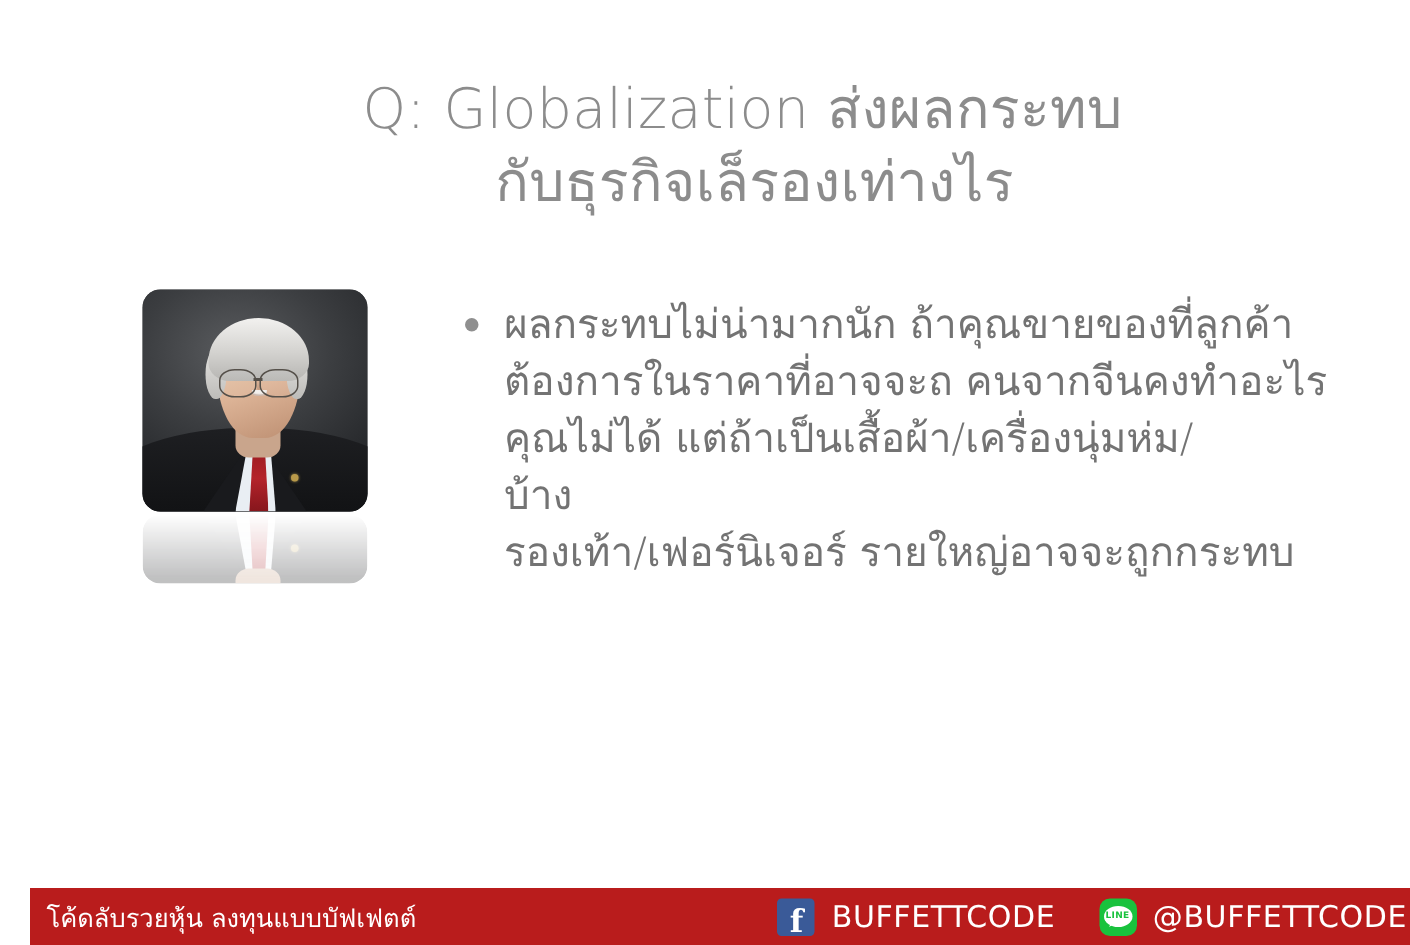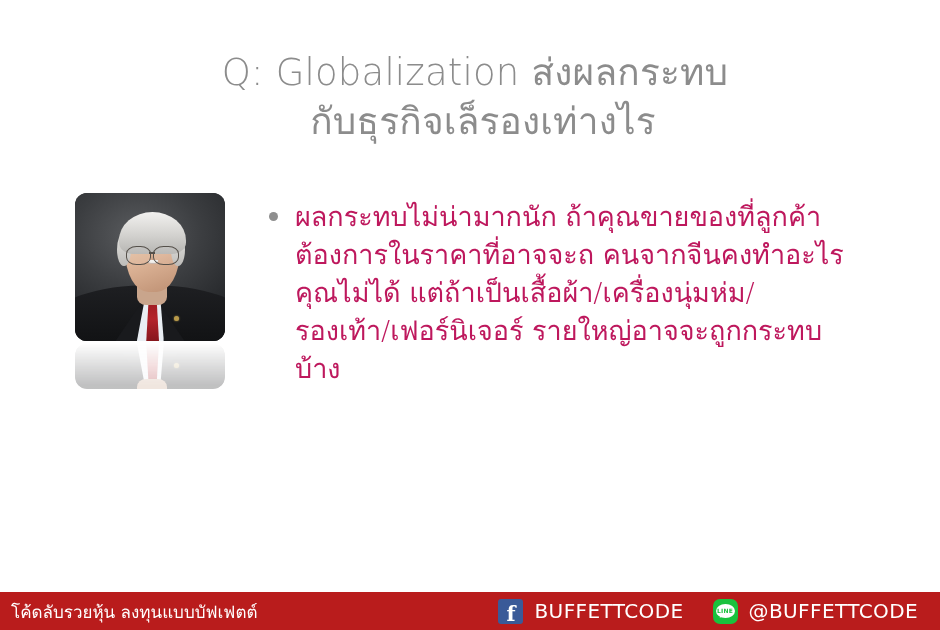--- a/index.html
+++ b/index.html
@@ -13,20 +13,21 @@
     position: relative;
     overflow: hidden;
     font-family: "DejaVu Sans", "Liberation Sans", sans-serif;
   }
 
   
   .slide {
     position: absolute;
     inset: 0;
     background: #ffffff;
+    margin-left: 20px;
   }
 
   
   .title-block {
     position: absolute;
     left: 120px;
     top: 48px;
     width: 710px;
     text-align: center;
     color: #8c8c8c;
@@ -218,26 +219,26 @@
     position: absolute;
     left: 0;
     bottom: 0;
     width: 150px;
     height: 148px;
   }
 
   
   .body-block {
     position: absolute;
-    left: 269px;
+    left: 290px;
     top: 198px;
     width: 625px;
     display: flex;
     align-items: flex-start;
-    color: #be185d;
+    color: #737373;
     font-weight: 300;
     font-size: 27px;
     line-height: 38px;
   }
   .bullet-dot {
     flex: 0 0 auto;
     width: 9px;
     height: 9px;
     border-radius: 50%;
     background: #8f8f8f;
@@ -385,22 +386,22 @@
       </div>
     </div>
   </div>
 
   <div class="body-block">
     <span class="bullet-dot"></span>
     <span class="body-lines">
       <span class="body-line">ผลกระทบไม่น่ามากนัก ถ้าคุณขายของที่ลูกค้า</span>
       <span class="body-line">ต้องการในราคาที่อาจจะถ คนจากจีนคงทำอะไร</span>
       <span class="body-line">คุณไม่ได้ แต่ถ้าเป็นเสื้อผ้า/เครื่องนุ่มห่ม/</span>
+      <span class="body-line">บ้าง</span>
       <span class="body-line">รองเท้า/เฟอร์นิเจอร์ รายใหญ่อาจจะถูกกระทบ</span>
-      <span class="body-line">บ้าง</span>
     </span>
   </div>
 
   <div class="footer">
     <div class="footer-left">โค้ดลับรวยหุ้น ลงทุนแบบบัฟเฟตต์</div>
     <div class="footer-right">
 
       <div class="social">
         <span class="fb-icon">
           <span class="f">f</span>

